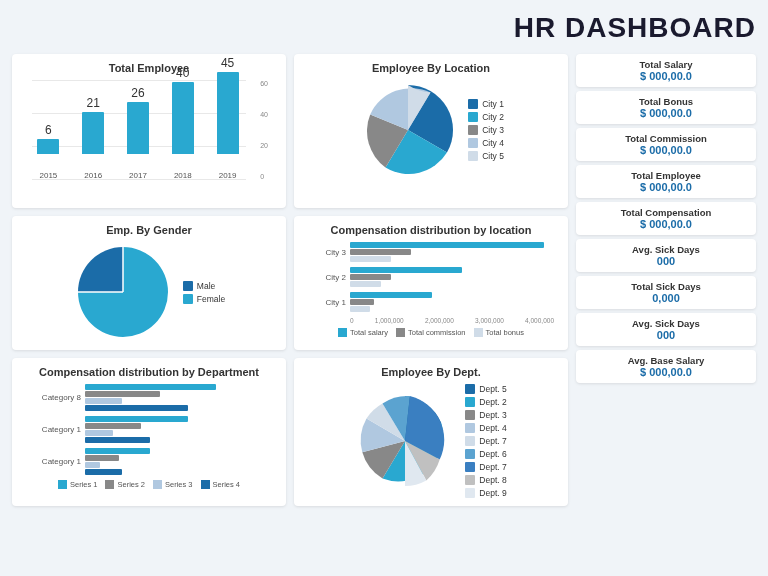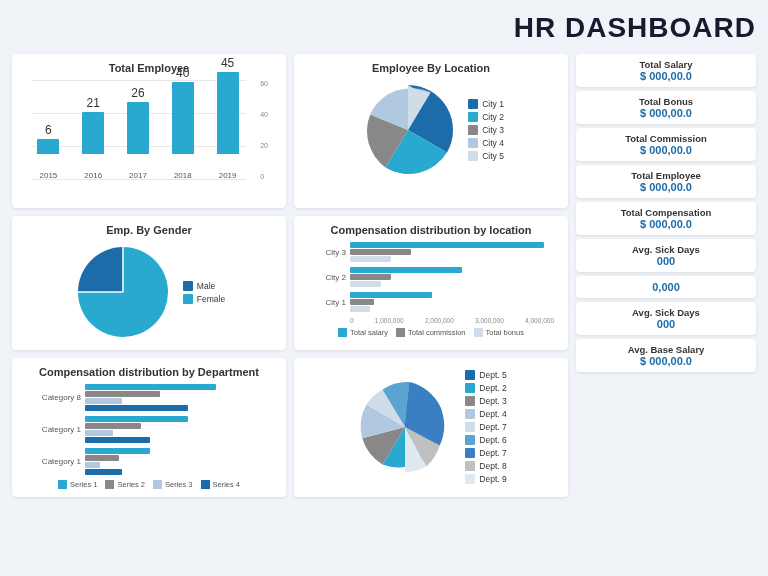--- a/index.html
+++ b/index.html
@@ -314,20 +314,21 @@
     </div>
     <div class="stat-card">
       <div class="stat-label">Total Compensation</div>
       <div class="stat-value">$ 000,00.0</div>
     </div>
     <div class="stat-card">
       <div class="stat-label">Avg. Sick Days</div>
       <div class="stat-value">000</div>
     </div>
     <div class="stat-card">
+      <div class="stat-label">Total Sick Days</div>
       <div class="stat-value">0,000</div>
     </div>
     <div class="stat-card">
       <div class="stat-label">Avg. Sick Days</div>
       <div class="stat-value">000</div>
     </div>
     <div class="stat-card">
       <div class="stat-label">Avg. Base Salary</div>
       <div class="stat-value">$ 000,00.0</div>
     </div>
@@ -475,20 +476,21 @@
           <svg width="9" height="9">
               <rect width="9" height="9" fill="#1b6ca8"></rect>
             </svg>
           <span>Series 4</span>
         </div>
       </div>
     </div>
   </div>
 
   <div class="card">
+    <div class="card-title">Employee By Dept.</div>
     <div class="pie-container">
       <svg width="100" height="100" viewBox="0 0 100 100">
 
         <path d="M50,50 L50,5 A45,45 0 0,1 86.2,31.8 Z" fill="#1b6ca8"></path>
 
         <path d="M50,50 L86.2,31.8 A45,45 0 0,1 27.5,87.5 Z" fill="#29a8d0"></path>
 
         <path d="M50,50 L27.5,87.5 A45,45 0 0,1 7.3,61.3 Z" fill="#888"></path>
 
         <path d="M50,50 L7.3,61.3 A45,45 0 0,1 11.5,27.5 Z" fill="#b0c8e0"></path>

